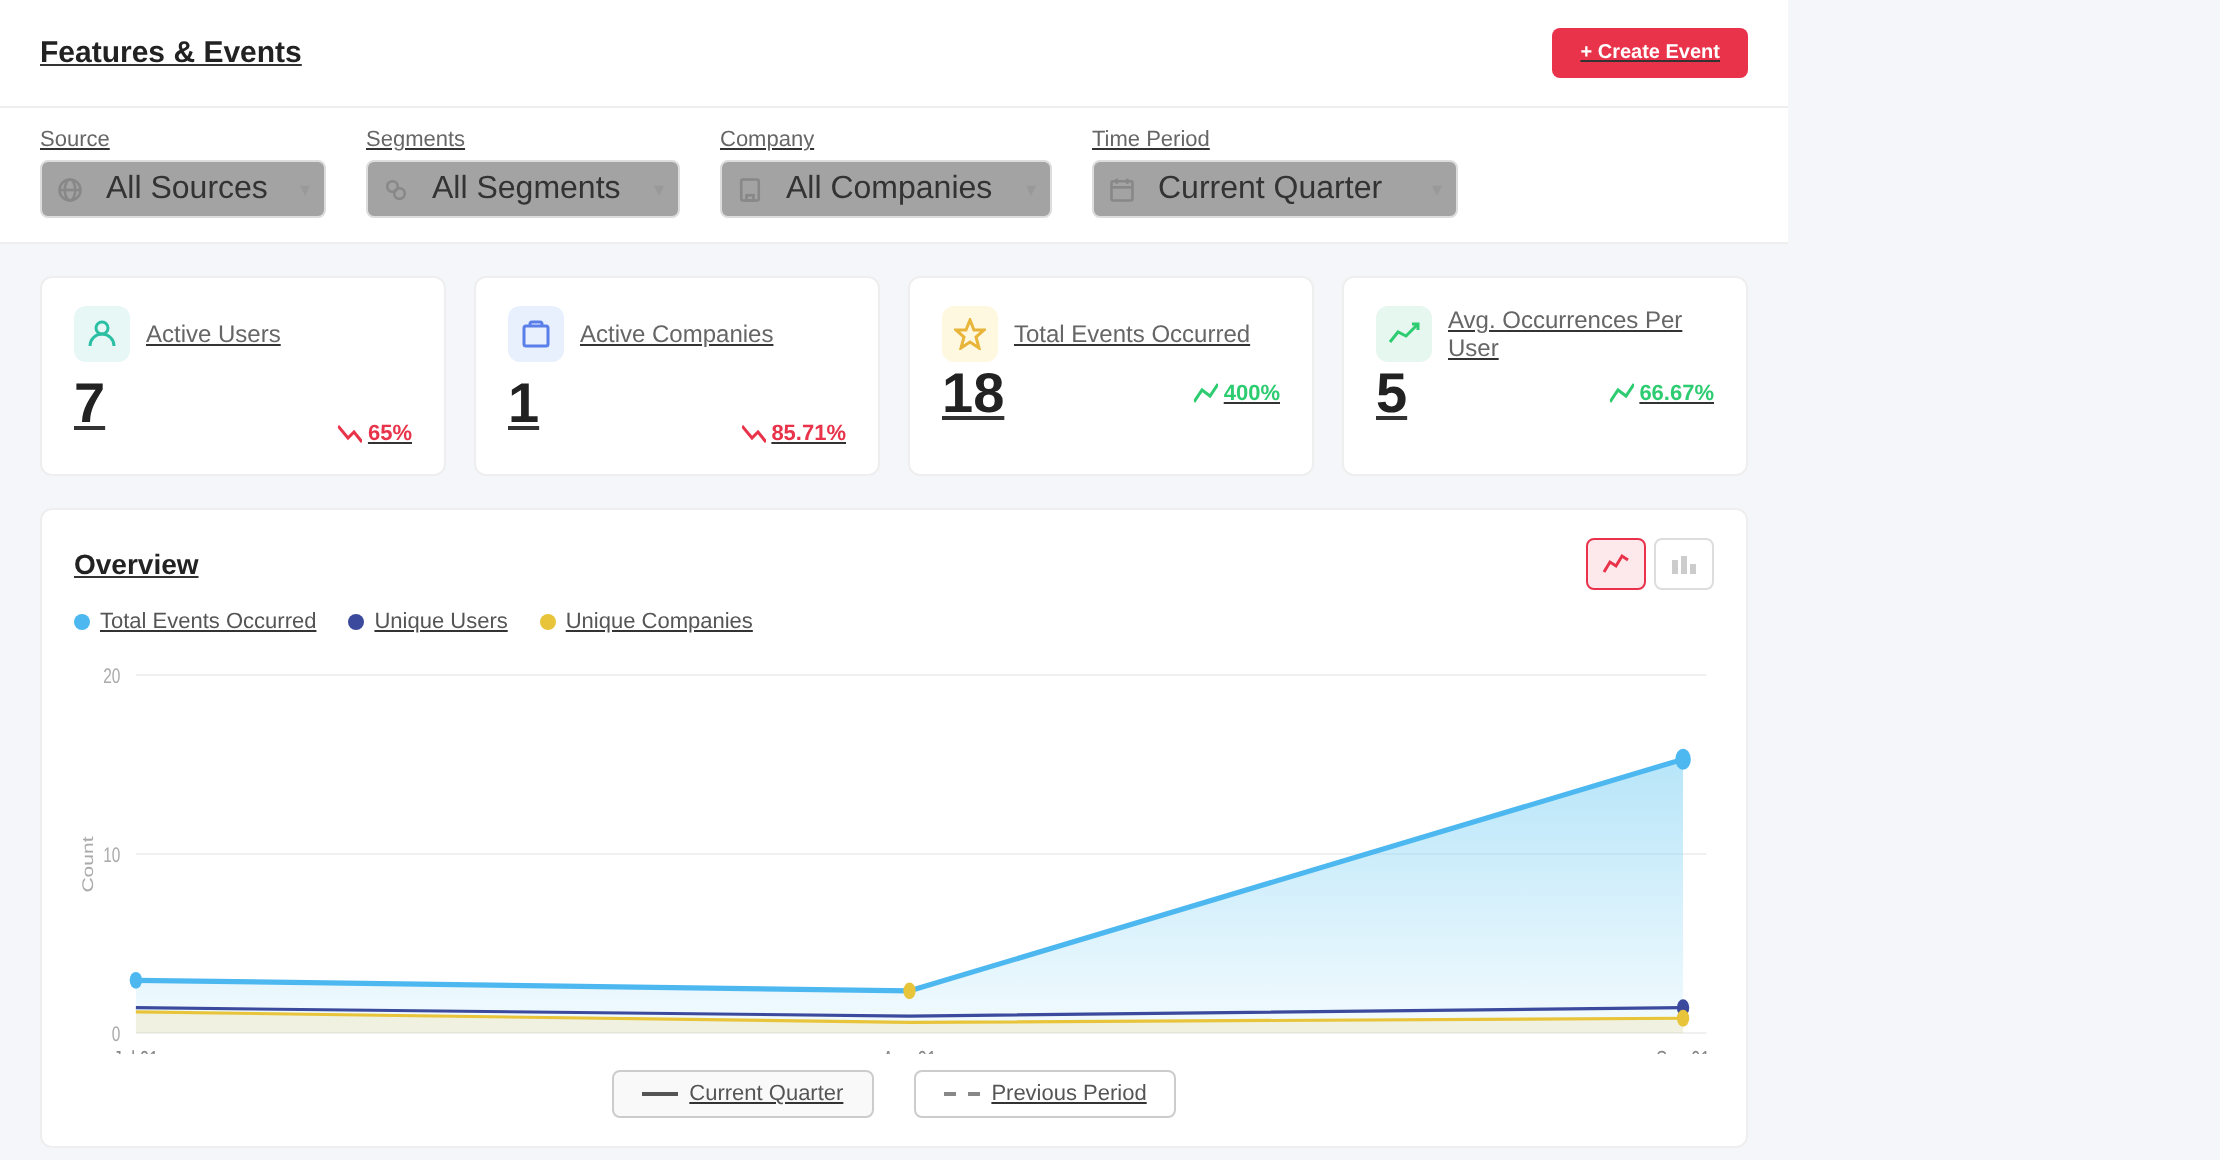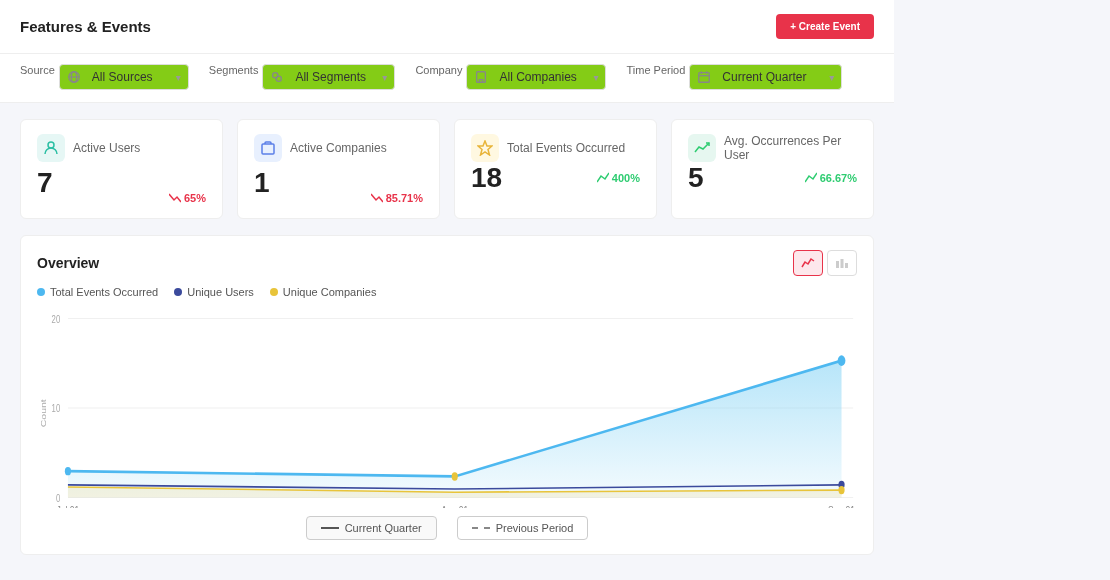--- a/index.html
+++ b/index.html
@@ -1,30 +1,30 @@
 <!DOCTYPE html>
 <html><head>
   <meta charset="utf-8">
   <style>
     * { box-sizing: border-box; margin: 0; padding: 0; }
     body { font-family: -apple-system, BlinkMacSystemFont, 'Segoe UI', sans-serif; background: #f5f6fa; color: #333; font-size: 13px; }
 
-    .page-wrapper { width: 894px; height: 580px; background: #f5f6fa; overflow: hidden; }
+    .page-wrapper { width: 894px; height: 580px; background: #f5f6fa; overflow: hidden; text-decoration: underline; }
 
     
     .header { background: #fff; padding: 14px 20px; display: flex; align-items: center; justify-content: space-between; border-bottom: 1px solid #eee; }
     .header-title { font-size: 15px; font-weight: 700; color: #222; }
     .create-event-btn { background: #e8334a; color: #fff; border: none; border-radius: 4px; padding: 7px 14px; font-size: 10px; font-weight: 600; cursor: pointer; display: flex; align-items: center; gap: 5px; }
 
     
     .filters { background: #fff; padding: 10px 20px 12px; display: flex; gap: 20px; align-items: flex-end; border-bottom: 1px solid #eee; }
-    .filter-group { display: flex; gap: 4px; }
+    .filter-group { display: flex; flex-direction: column; gap: 4px; }
     .filter-label { font-size: 11px; color: #666; }
     .filter-select-wrapper { position: relative; display: inline-block; }
-    .filter-select-wrapper select { border: 1px solid #ddd; border-radius: 4px; padding: 5px 28px 5px 32px; font-size: 12px; color: #333; background: #84cc16; appearance: none; cursor: pointer; min-width: 130px; }
+    .filter-select-wrapper select { border: 1px solid #ddd; border-radius: 4px; padding: 5px 28px 5px 32px; font-size: 16px; color: #333; background: #a3a3a3; appearance: none; cursor: pointer; min-width: 130px; }
     .filter-icon { position: absolute; left: 8px; top: 50%; transform: translateY(-50%); width: 14px; height: 14px; color: #888; pointer-events: none; }
     .filter-chevron { position: absolute; right: 8px; top: 50%; transform: translateY(-50%); pointer-events: none; color: #999; font-size: 10px; }
 
     
     .main { padding: 16px 20px; }
 
     
     .stat-cards { display: flex; gap: 14px; margin-bottom: 16px; }
     .stat-card { background: #fff; border-radius: 6px; padding: 14px 16px; flex: 1; border: 1px solid #eee; min-height: 90px; }
     .stat-card-header { display: flex; align-items: center; gap: 8px; margin-bottom: 0; }

